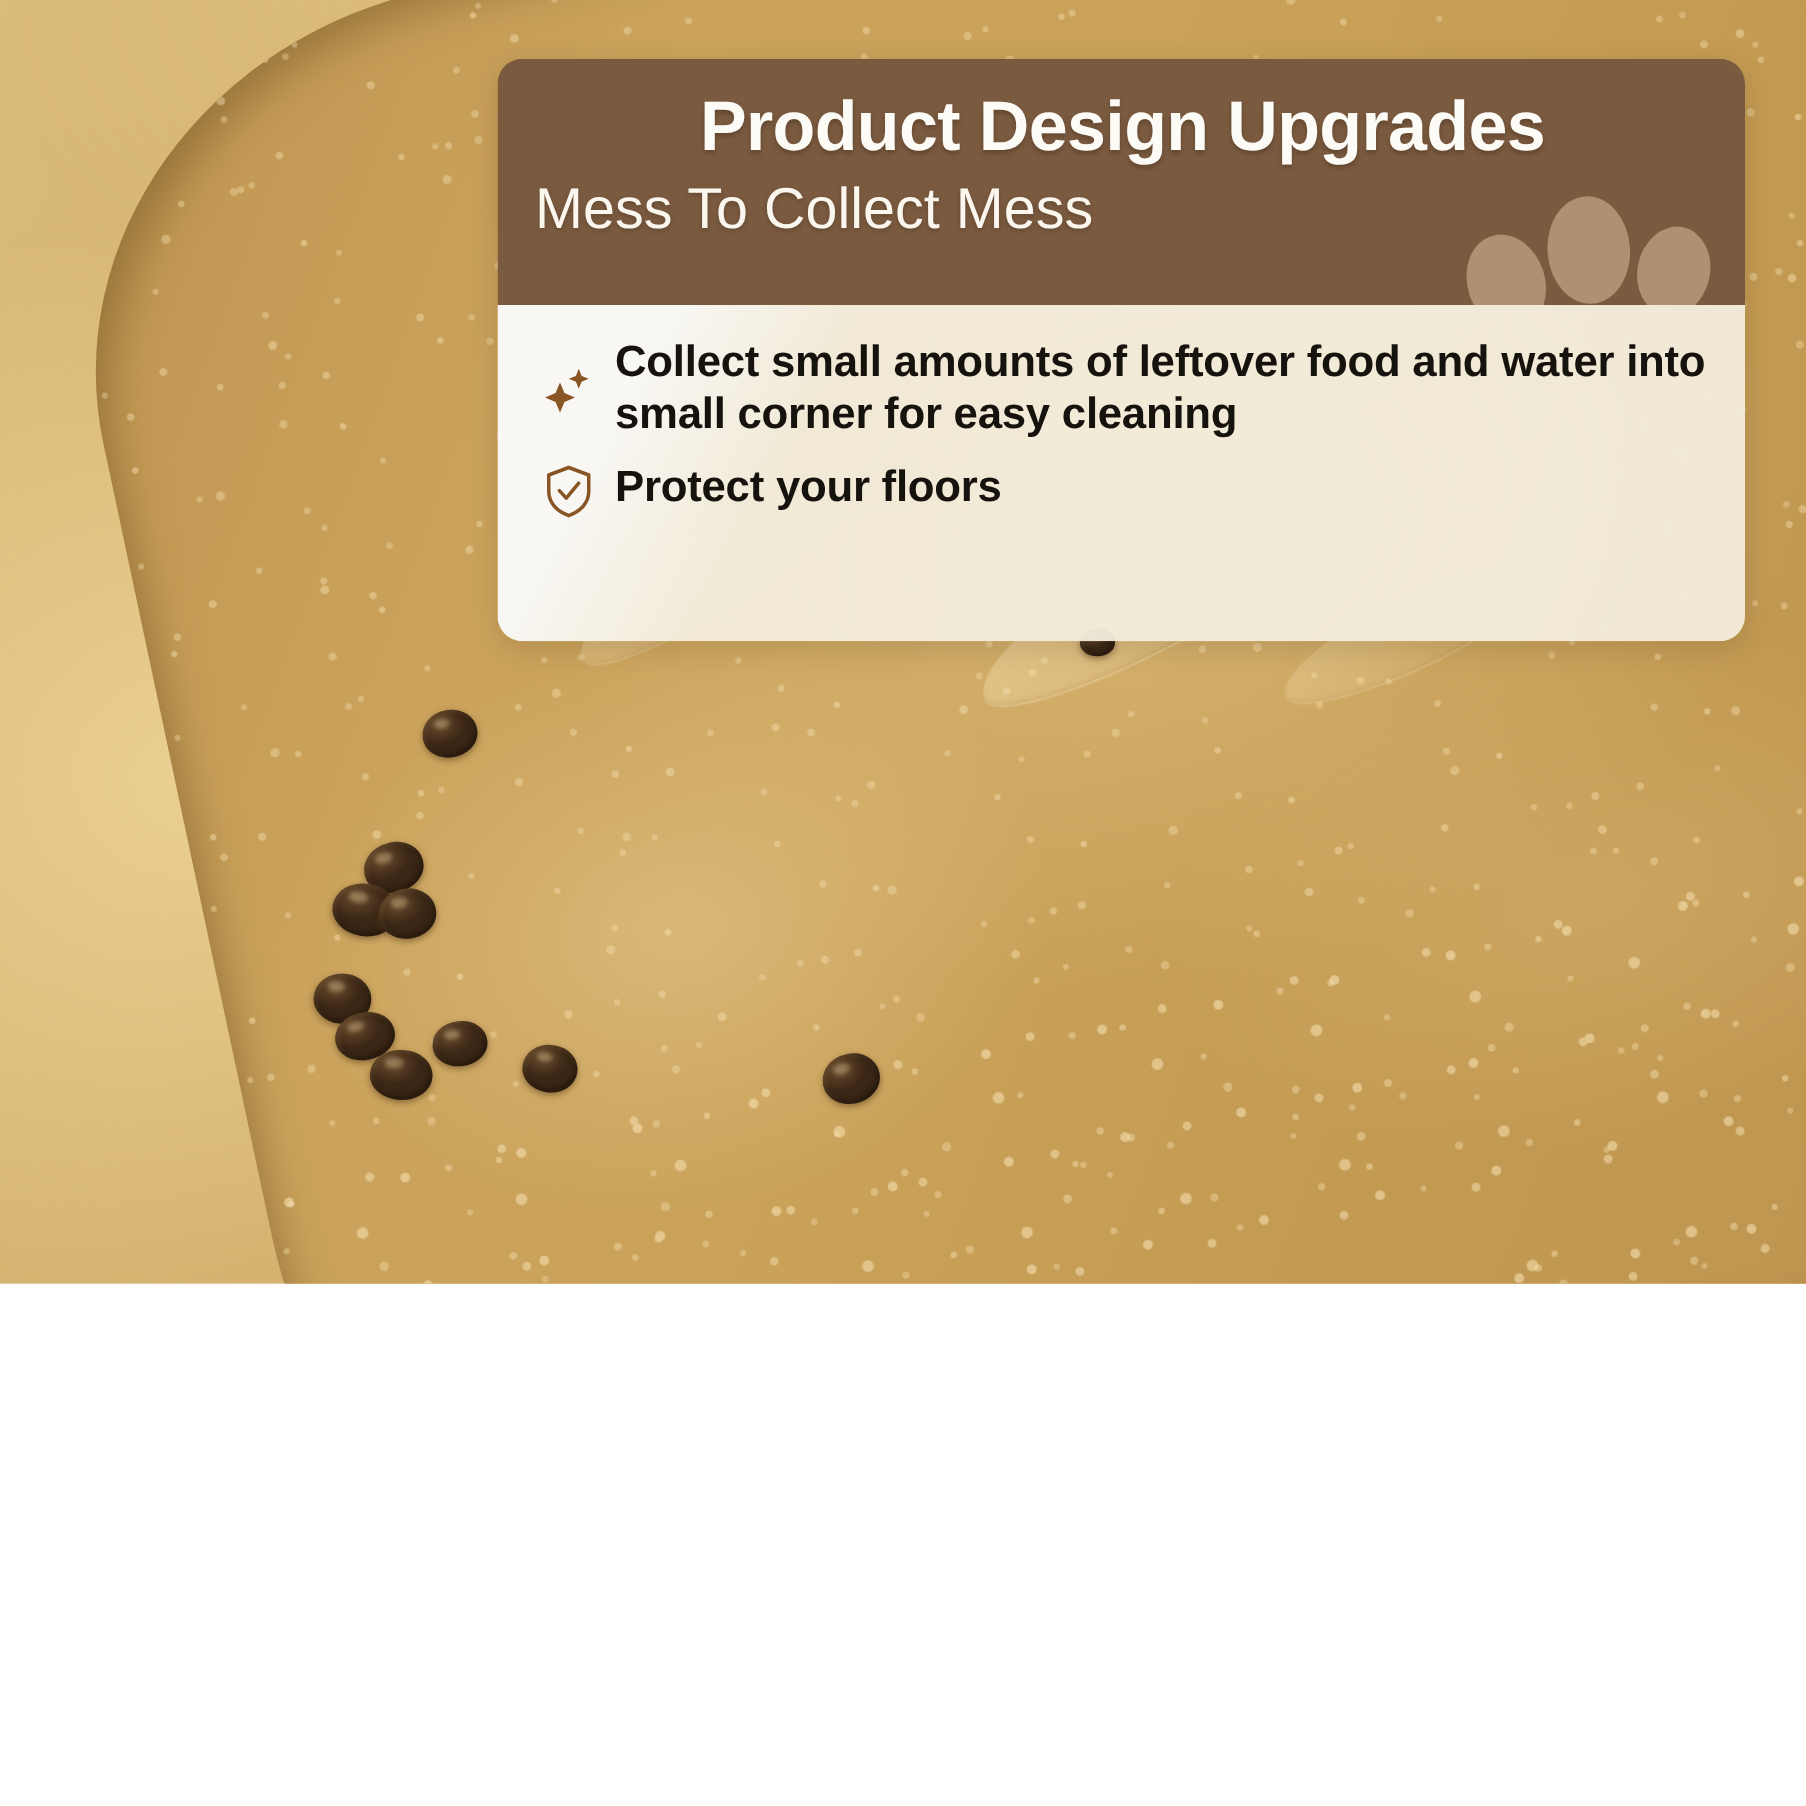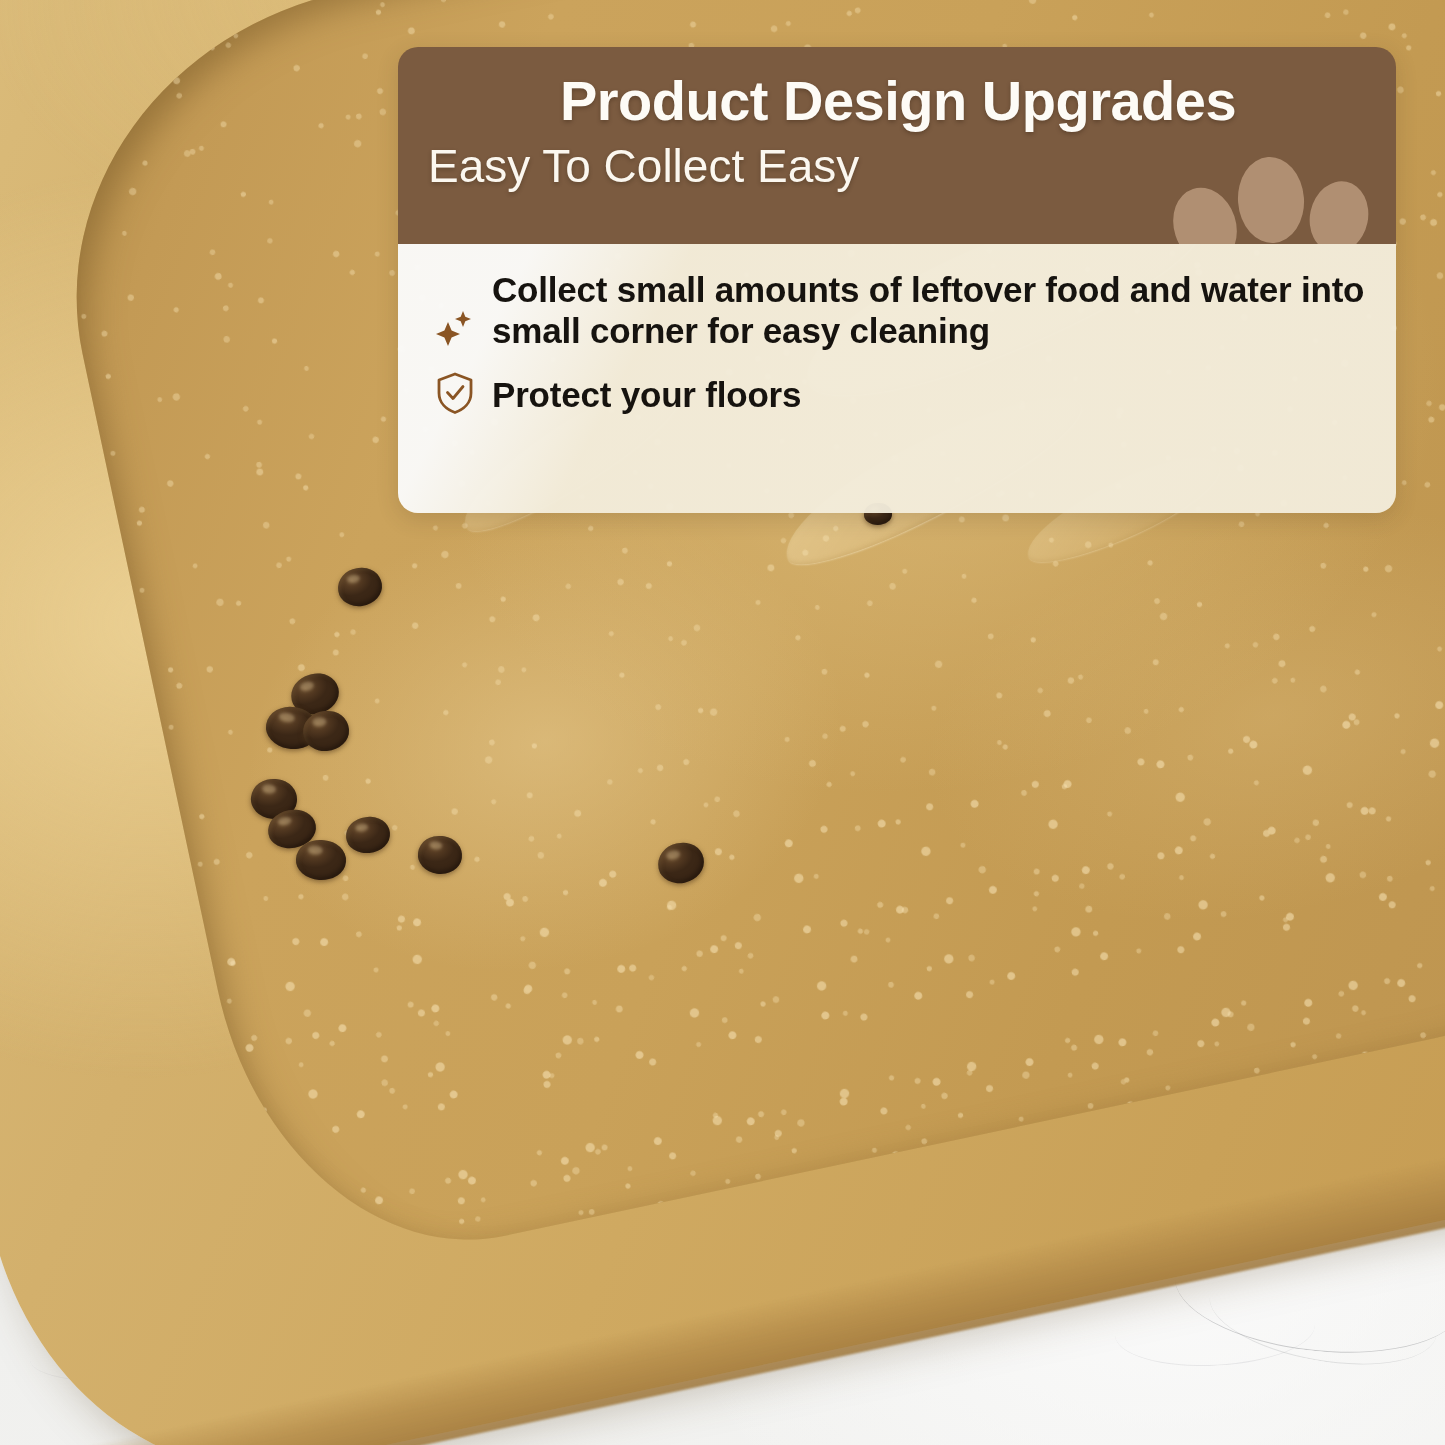--- a/index.html
+++ b/index.html
@@ -3,21 +3,21 @@
 <meta charset="utf-8">
 <style>
   html, body {
     margin: 0;
     padding: 0;
     background: #ffffff;
   }
   #stage {
     position: relative;
     width: 1445px;
-    height: 1445px;
+    height: 1027px;
     overflow: hidden;
     font-family: "Liberation Sans", sans-serif;
     background: #f2f2f0;
   }
 
   
   .bg-marble {
     position: absolute;
     inset: 0;
     background:
@@ -237,21 +237,21 @@
       linear-gradient(118deg,
         rgba(250,250,249,0.97) 0%,
         rgba(250,250,249,0.97) 12%,
         rgba(243,237,220,0.95) 26%,
         rgba(243,237,220,0.95) 100%);
     padding: 26px 26px 0 34px;
     box-sizing: border-box;
   }
   .bullet {
     display: flex;
-    align-items: flex-end;
+    align-items: center;
     gap: 14px;
     margin-bottom: 14px;
   }
   .bullet-icon {
     flex: 0 0 auto;
     width: 46px;
     height: 46px;
     display: flex;
     align-items: center;
     justify-content: center;
@@ -315,21 +315,21 @@
 
     <div class="card-header">
       <div class="paw">
         <span class="toe0"></span>
         <span class="toe1"></span>
         <span class="toe2"></span>
         <span class="toe3"></span>
 
       </div>
       <h1 class="headline">Product Design Upgrades</h1>
-      <h2 class="subhead">Easy To Collect Easy</h2>
+      <h2 class="subhead">Mess To Collect Mess</h2>
     </div>
 
     <div class="card-body">
 
       <div class="bullet first">
         <span class="bullet-icon">
           <svg width="44" height="44" viewBox="0 0 44 44" aria-hidden="true">
             <path d="M15 15 L18.6 23.4 L27 27 L18.6 30.6 L15 39 L11.4 30.6 L3 27 L11.4 23.4 Z" fill="#8A5524"></path>
             <path d="M30 4 L32.3 9.7 L38 12 L32.3 14.3 L30 20 L27.7 14.3 L22 12 L27.7 9.7 Z" fill="#8A5524"></path>
           </svg>

